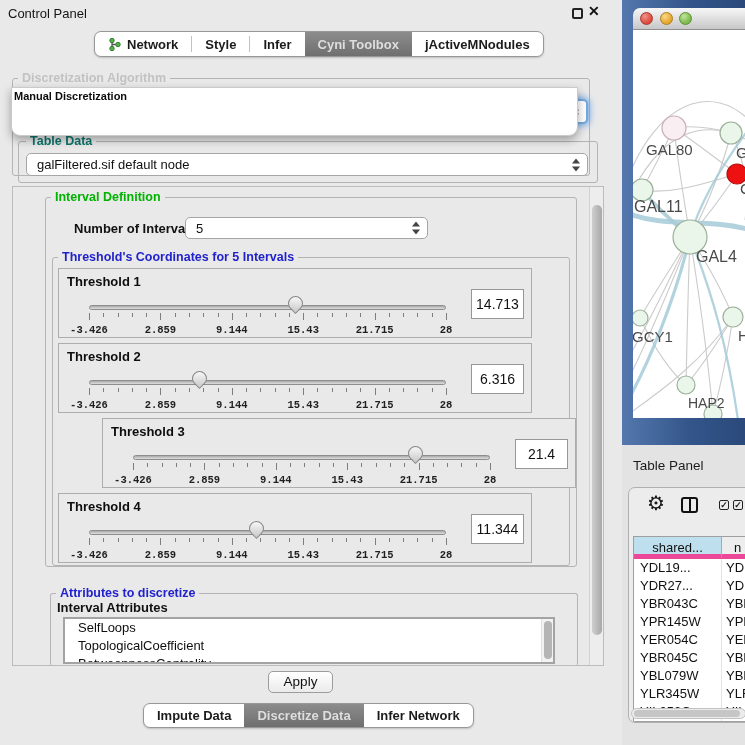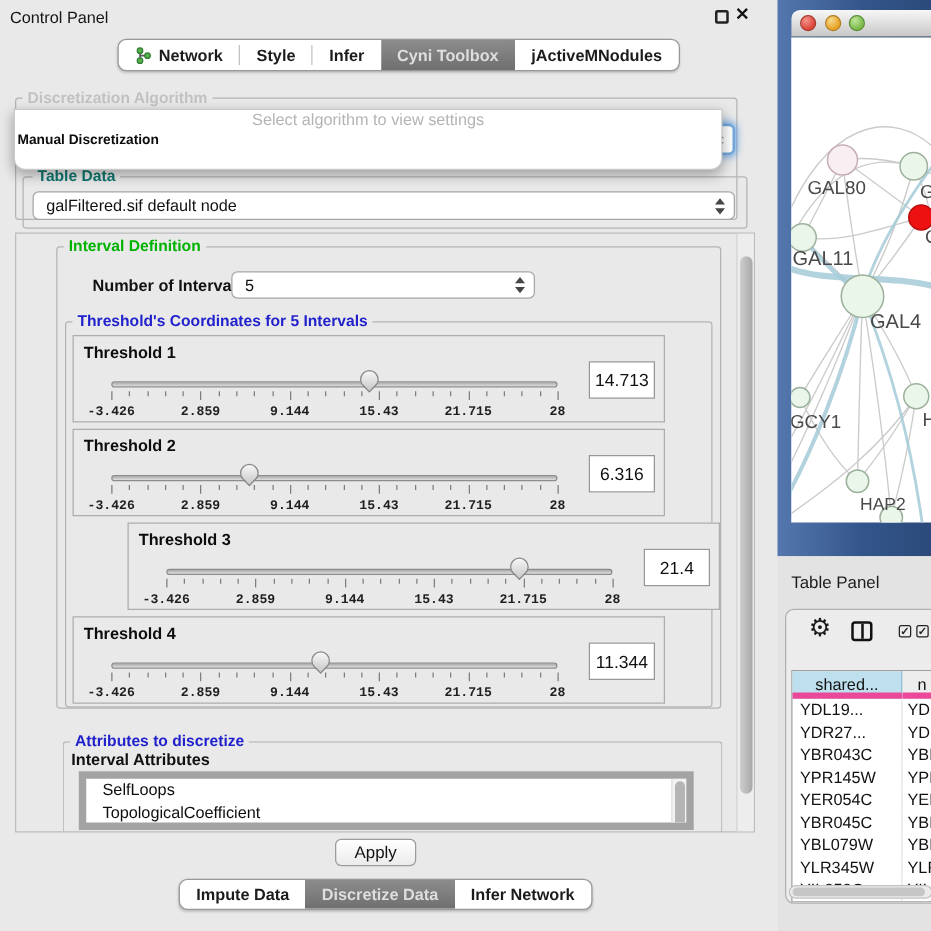--- a/index.html
+++ b/index.html
@@ -80,21 +80,21 @@
   .tick { position:absolute; width:1px; background:#7e7e7e; }
   .tick.major { height:7px; } .tick.minor { height:4px; }
   .scale { position:absolute; left:0; top:55px; width:100%; height:12px;font-family:Liberation Mono, monospace; }
   .scale span { position:absolute; transform:translateX(-50%); font-size:10.5px; font-weight:bold; color:#1f1f1f; white-space:nowrap; }
   .value-box { position:absolute; left:412px; top:20px; width:53px; height:30px; background:#fff;
                border:1px solid #979797; font-size:14px; text-align:center; line-height:28px; color:#111; }
 
   
   .list-title { left:57px; top:600px; font-size:13px; font-weight:bold; }
   .attr-list { left:63px; top:617px; width:492px; height:47px; background:#fff;
-               border:6px solid #a3a3a3; overflow:hidden; }
+               border:2px solid #a3a3a3; overflow:hidden; }
   .attr-item { height:18px; line-height:18px; padding-left:13px; font-size:13px; color:#0e0e0e; }
   .attr-sb { position:absolute; right:0; top:0; width:12px; height:100%; background:#f3f3f3; border-left:1px solid #e0e0e0; }
   .attr-sb-thumb { position:absolute; left:2px; top:2px; width:8px; height:38px; background:#b5b5b5; border-radius:4px; }
 
   .apply-btn { left:268px; top:671px; width:65px; height:22px; background:linear-gradient(#ffffff,#ebebeb);
                border:1px solid #9c9c9c; border-radius:5px; font-size:13.5px; text-align:center; line-height:20px; }
 
   
   .net-window { left:622px; top:0; width:123px; height:445px;
                 background:linear-gradient(90deg,#5478ae 0%,#33558a 55%,#2b4a7b 100%); }
@@ -177,21 +177,20 @@
 
 <div class="abs fs fs-algo"></div>
 <div class="abs fs-title fs-algo-t">Discretization Algorithm</div>
 <div class="abs combo-ghost">
   <span class="spinner">
       <i class="up"></i>
       <i class="dn"></i>
     </span>
 </div>
 <div class="abs popup">
-  <div class="popup-ph">Select algorithm to view settings</div>
   <div>
       <div class="popup-opt bold">Manual Discretization</div>
     </div>
 </div>
 
 <div class="abs fs fs-table"></div>
 <div class="abs fs-title fs-table-t">Table Data</div>
 <div class="abs combo combo-table">
   <span>galFiltered.sif default node</span>
   <span class="spinner">

